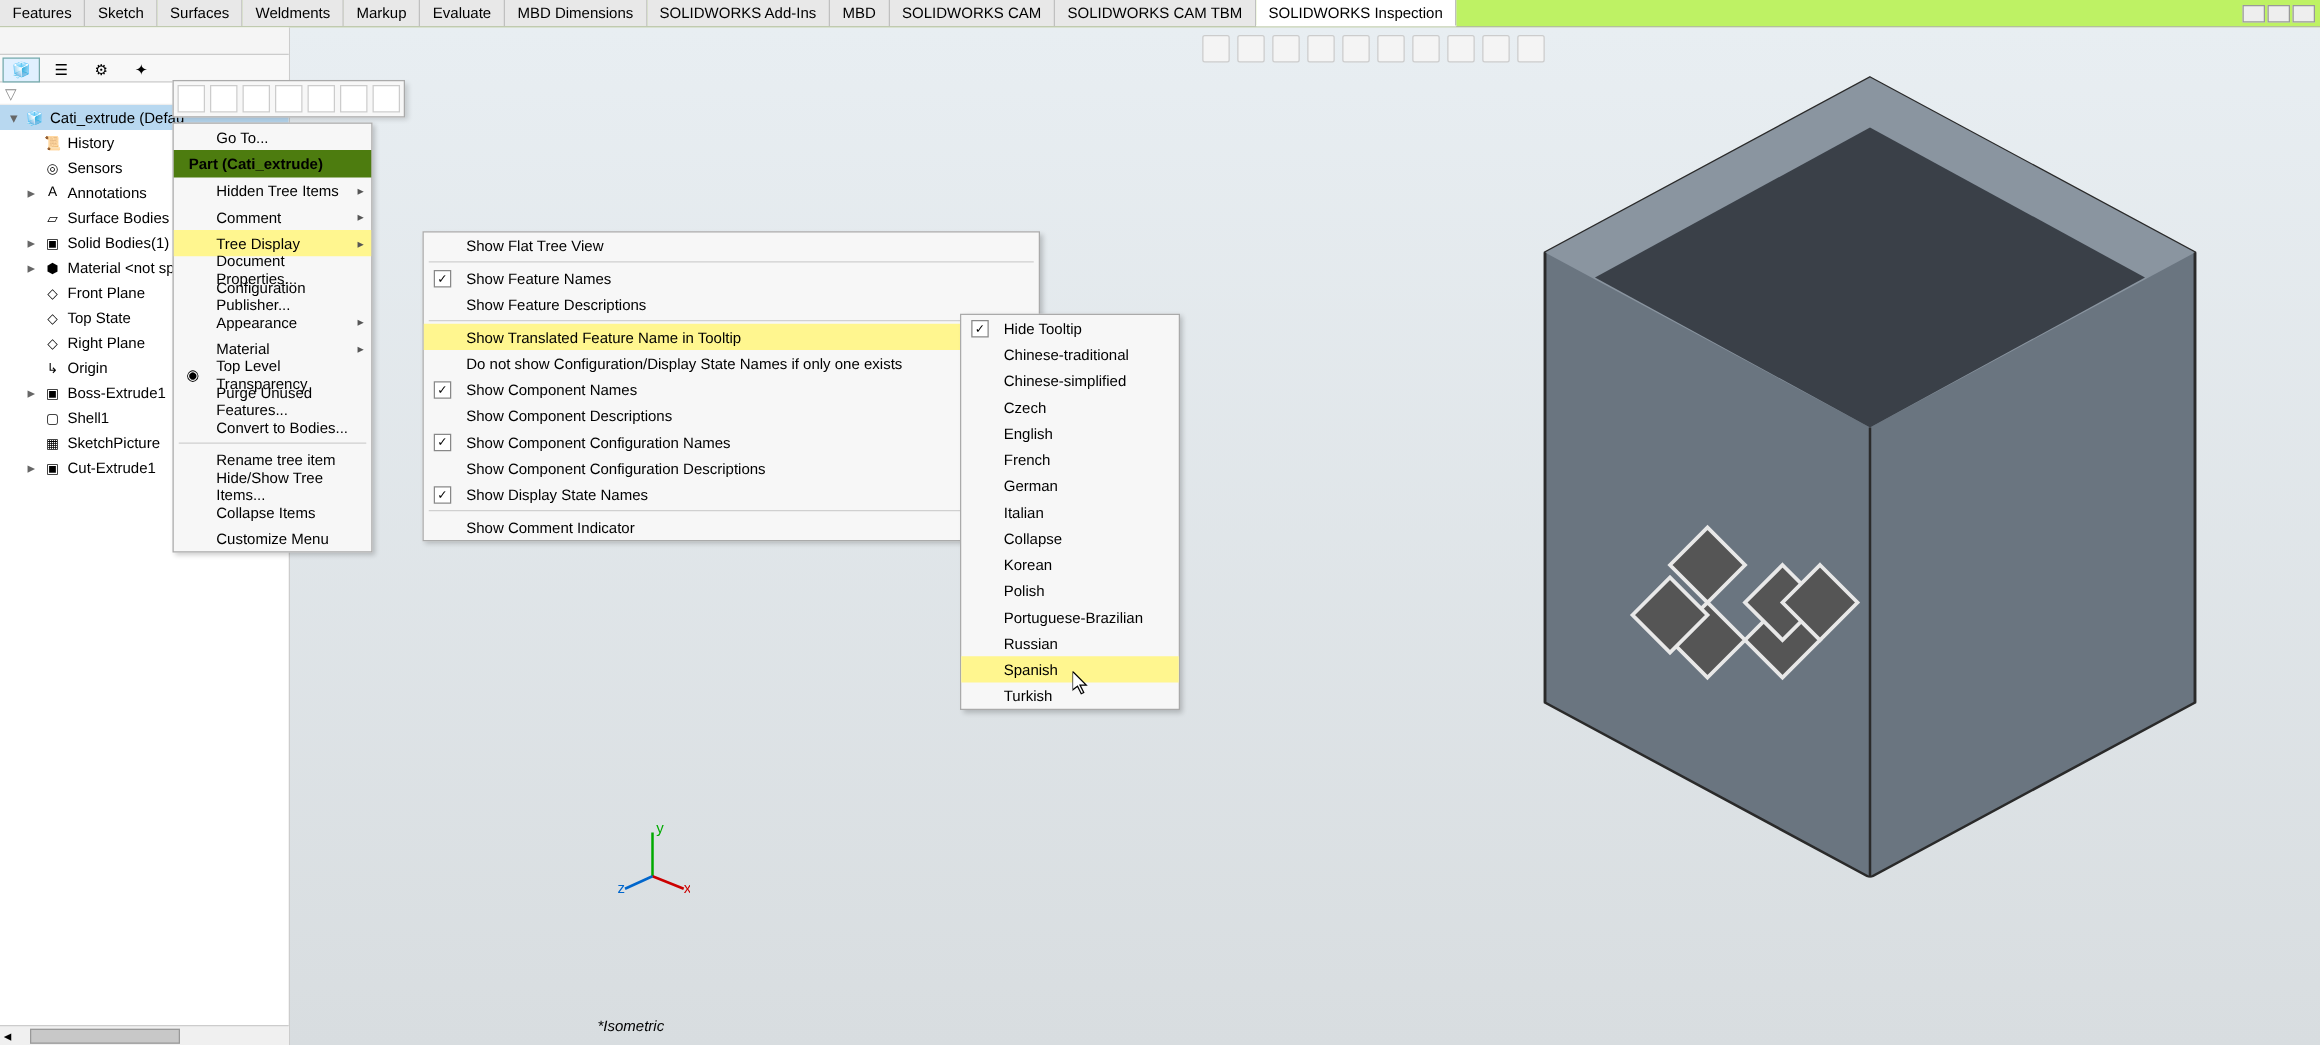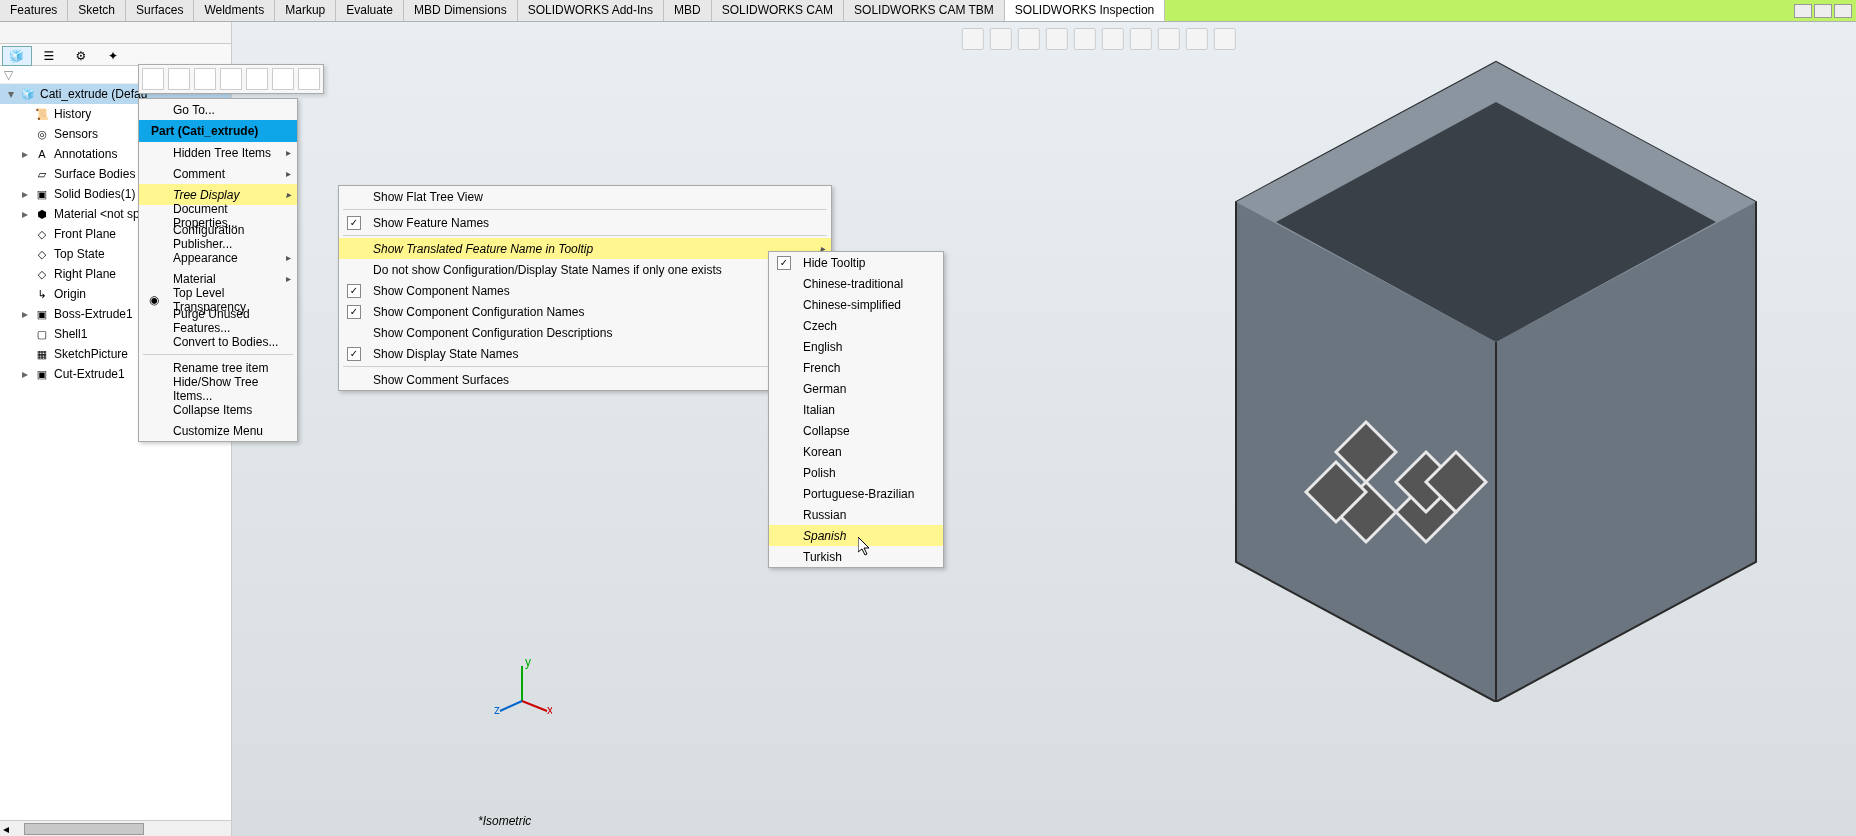--- a/index.html
+++ b/index.html
@@ -36,23 +36,23 @@
 .viewport-toolbar { position:absolute; top:6px; left:50%; transform:translateX(-30%); display:flex; gap:6px; }
 .vt-btn { width:22px; height:22px; background:#f4f4f4; border:1px solid #ccc; border-radius:2px; }
 
 .triad { position:absolute; left:260px; bottom:120px; width:60px; height:60px; }
 .view-label { position:absolute; left:246px; bottom:8px; font-style:italic; font-weight:normal; }
 
 .cube { position:absolute; top:30px; right:80px; width:560px; height:650px; }
 
 
 .ctx { position:absolute; background:#f7f7f7; border:1px solid #aaa; box-shadow:2px 2px 4px rgba(0,0,0,.2); }
-.ctx-title { padding:4px 12px; font-weight:bold; background:#0ea5e9; }
+.ctx-title { padding:4px 12px; font-weight:bold; background:#4d7c0f; }
 .ctx-item { display:flex; align-items:center; height:21px; padding:0 10px 0 34px; position:relative; cursor:default; }
-.ctx-item.hl { background:#fff68f;font-style:italic; }
+.ctx-item.hl { background:#fff68f; }
 .ctx-item .arrow { position:absolute; right:6px; color:#555; font-size:10px; }
 .ctx-item .chk { position:absolute; left:8px; width:14px; height:14px; border:1px solid #888; background:#fff; display:flex; align-items:center; justify-content:center; font-size:10px; }
 .ctx-sep { height:1px; background:#d0d0d0; margin:2px 4px; }
 
 .float-toolbar { position:absolute; top:64px; left:138px; background:#f7f7f7; border:1px solid #aaa; box-shadow:2px 2px 4px rgba(0,0,0,.15); display:flex; gap:4px; padding:3px; }
 .ft-btn { width:22px; height:22px; border:1px solid #ccc; background:#fff; }
 
 .win-btns { position:absolute; top:4px; right:4px; display:flex; gap:2px; }
 .win-btn { width:18px; height:14px; border:1px solid #999; background:#eee; }
 
@@ -289,46 +289,52 @@
 
 <div class="ctx" style="left:338px; top:185px; width:494px;">
   <div class="ctx-item">
       <span>Show Flat Tree View</span>
     </div>
   <div class="ctx-sep"></div>
   <div class="ctx-item">
       <span class="chk">✓</span>
       <span>Show Feature Names</span>
     </div>
+  <div class="ctx-item">
+      <span>Show Feature Descriptions</span>
+    </div>
   <div class="ctx-sep"></div>
   <div class="ctx-item hl">
       <span>Show Translated Feature Name in Tooltip</span>
       <span class="arrow">▸</span>
     </div>
   <div class="ctx-item">
       <span>Do not show Configuration/Display State Names if only one exists</span>
     </div>
   <div class="ctx-item">
       <span class="chk">✓</span>
       <span>Show Component Names</span>
     </div>
   <div class="ctx-item">
+      <span>Show Component Descriptions</span>
+    </div>
+  <div class="ctx-item">
       <span class="chk">✓</span>
       <span>Show Component Configuration Names</span>
     </div>
   <div class="ctx-item">
       <span>Show Component Configuration Descriptions</span>
     </div>
   <div class="ctx-item">
       <span class="chk">✓</span>
       <span>Show Display State Names</span>
     </div>
   <div class="ctx-sep"></div>
   <div class="ctx-item">
-      <span>Show Comment Surfaces</span>
+      <span>Show Comment Indicator</span>
     </div>
 </div>
 
 <div class="ctx" style="left:768px; top:251px; width:176px;">
   <div class="ctx-item">
       <span class="chk">✓</span>
       <span>Hide Tooltip</span>
     </div>
   <div class="ctx-item">
       <span>Chinese-traditional</span>

